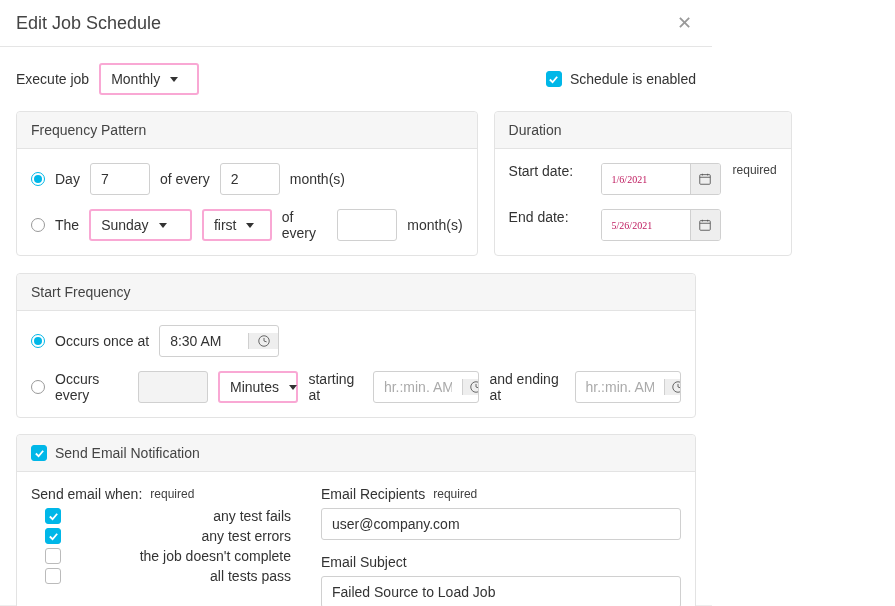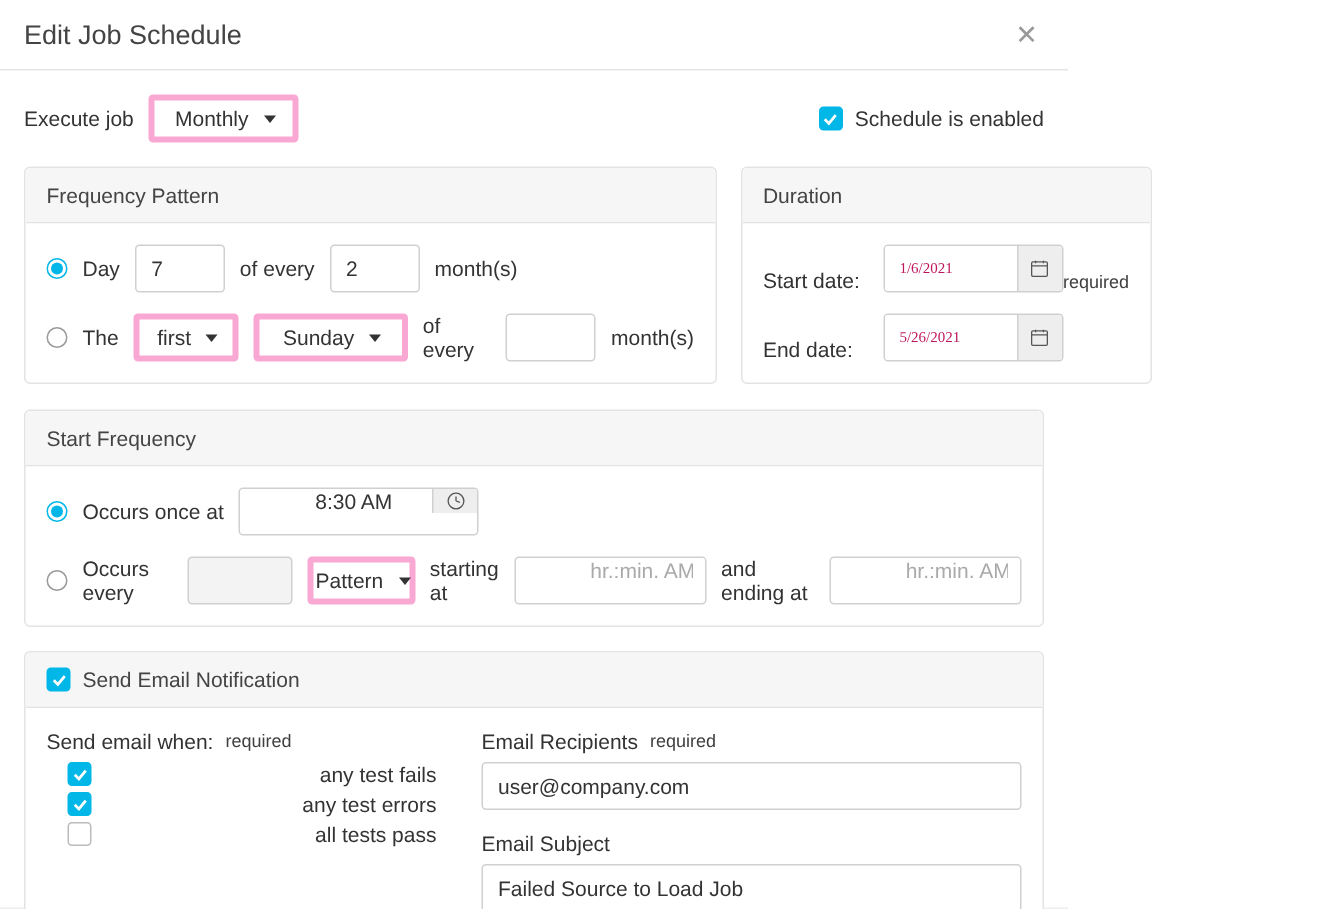--- a/index.html
+++ b/index.html
@@ -41,22 +41,22 @@
   .top-row {
     display: flex;
     justify-content: space-between;
     align-items: center;
     margin-bottom: 16px;
   }
   .label { color: #333; }
   .select {
     display: inline-flex;
     align-items: center;
-    justify-content: center;
-    border: 4px solid #f9a8d4;
+    justify-content: flex-start;
+    border: 2px solid #f9a8d4;
     background: #fff;
     height: 32px;
     padding: 0 8px 0 10px;
     border-radius: 3px;
     cursor: pointer;
     min-width: 60px;
   }
   .select .caret {
     width: 0; height: 0;
     border-left: 4px solid transparent;
@@ -145,22 +145,22 @@
     font-family: inherit;
     color: #333;
   }
   .txt::placeholder { color: #aaa; }
   .txt.num { width: 60px; }
   .txt.disabled { background: #f3f3f3; }
   .txt.full { width: 100%; }
 
   .date-row {
     display: flex;
-    align-items: flex-end;
-    gap: 0;
+    align-items: flex-start;
+    gap: 12px;
     margin-bottom: 14px;
   }
   .date-row:last-child { margin-bottom: 0; }
   .date-label { width: 80px; }
   .date-input-wrap {
     display: flex;
     align-items: stretch;
     border: 1px solid #d0d0d0;
     border-radius: 3px;
     overflow: hidden;
@@ -182,26 +182,25 @@
     width: 30px;
     display: flex;
     align-items: center;
     justify-content: center;
     cursor: pointer;
   }
   .required { color: #404040; font-size: 12px; }
 
   .time-wrap {
     display: flex;
-    align-items: flex-start;
+    align-items: center;
     border: 1px solid #d0d0d0;
     border-radius: 3px;
     overflow: hidden;
     height: 32px;
-    padding-left: 40px;
   }
   .time-wrap input {
     border: none;
     padding: 0 10px;
     width: 88px;
     font-size: 14px;
     font-family: inherit;
     color: #333;
     outline: none;
   }
@@ -262,26 +261,26 @@
             <span class="radio selected"></span>
             <span>Day</span>
             <input class="txt num" value="7" style="">
             <span>of every</span>
             <input class="txt num" value="2" style="">
             <span>month(s)</span>
           </div>
           <div class="row">
             <span class="radio"></span>
             <span>The</span>
+            <div class="select" style="width:110px;">
+              <span>Sunday</span>
+              <span class="caret"></span>
+            </div>
             <div class="select" style="width:74px;">
               <span>first</span>
-              <span class="caret"></span>
-            </div>
-            <div class="select" style="width:110px;">
-              <span>Sunday</span>
               <span class="caret"></span>
             </div>
             <span>of every</span>
             <input class="txt num" value="" style="">
             <span>month(s)</span>
           </div>
         </div>
       </div>
 
       <div class="panel right">
@@ -336,21 +335,21 @@
                 <line x1="8" y1="8" x2="11" y2="9" stroke="#555"></line>
               </svg>
             </button>
           </div>
         </div>
         <div class="row" style="flex-wrap:nowrap;">
           <span class="radio"></span>
           <span>Occurs every</span>
           <input class="txt num disabled" style="width: 70px;" value="">
           <div class="select" style="width:88px;">
-            <span>Pattern</span>
+            <span>Minutes</span>
             <span class="caret"></span>
           </div>
           <span>starting at</span>
           <div class="time-wrap">
             <input placeholder="hr.:min. AM" style="">
             <button class="icon-btn">
               <svg class="mini-icon" viewBox="0 0 16 16">
                 <circle cx="8" cy="8" r="6" fill="none" stroke="#555"></circle>
                 <line x1="8" y1="8" x2="8" y2="4.5" stroke="#555"></line>
                 <line x1="8" y1="8" x2="11" y2="9" stroke="#555"></line>
@@ -401,20 +400,26 @@
                 <svg viewBox="0 0 12 12">
                     <path d="M2 6 L5 9 L10 3" stroke="#fff" stroke-width="2" fill="none"></path>
                   </svg>
               </span>
               <span>any test errors</span>
             </label>
             <label class="chk-row">
               <span class="chk">
                 
               </span>
+              <span>the job doesn't complete</span>
+            </label>
+            <label class="chk-row">
+              <span class="chk">
+                
+              </span>
               <span>all tests pass</span>
             </label>
           </div>
         </div>
         <div class="notif-right">
           <div class="field-group">
             <div class="field-label">
               <span>Email Recipients</span>
               <span class="required">required</span>
             </div>

